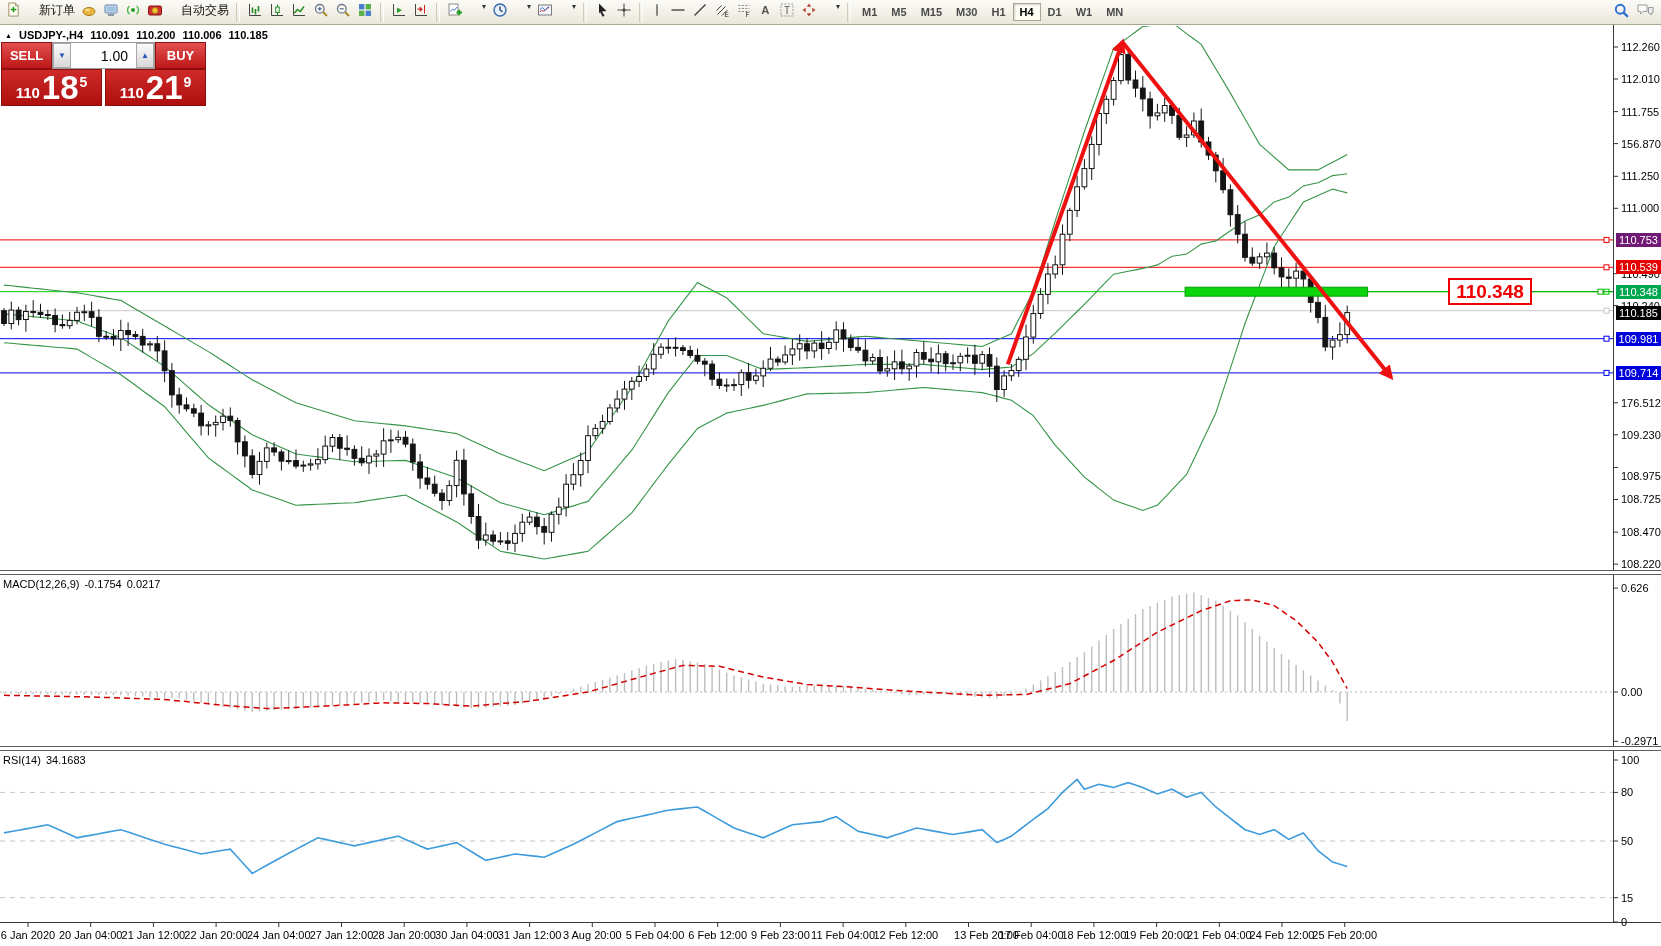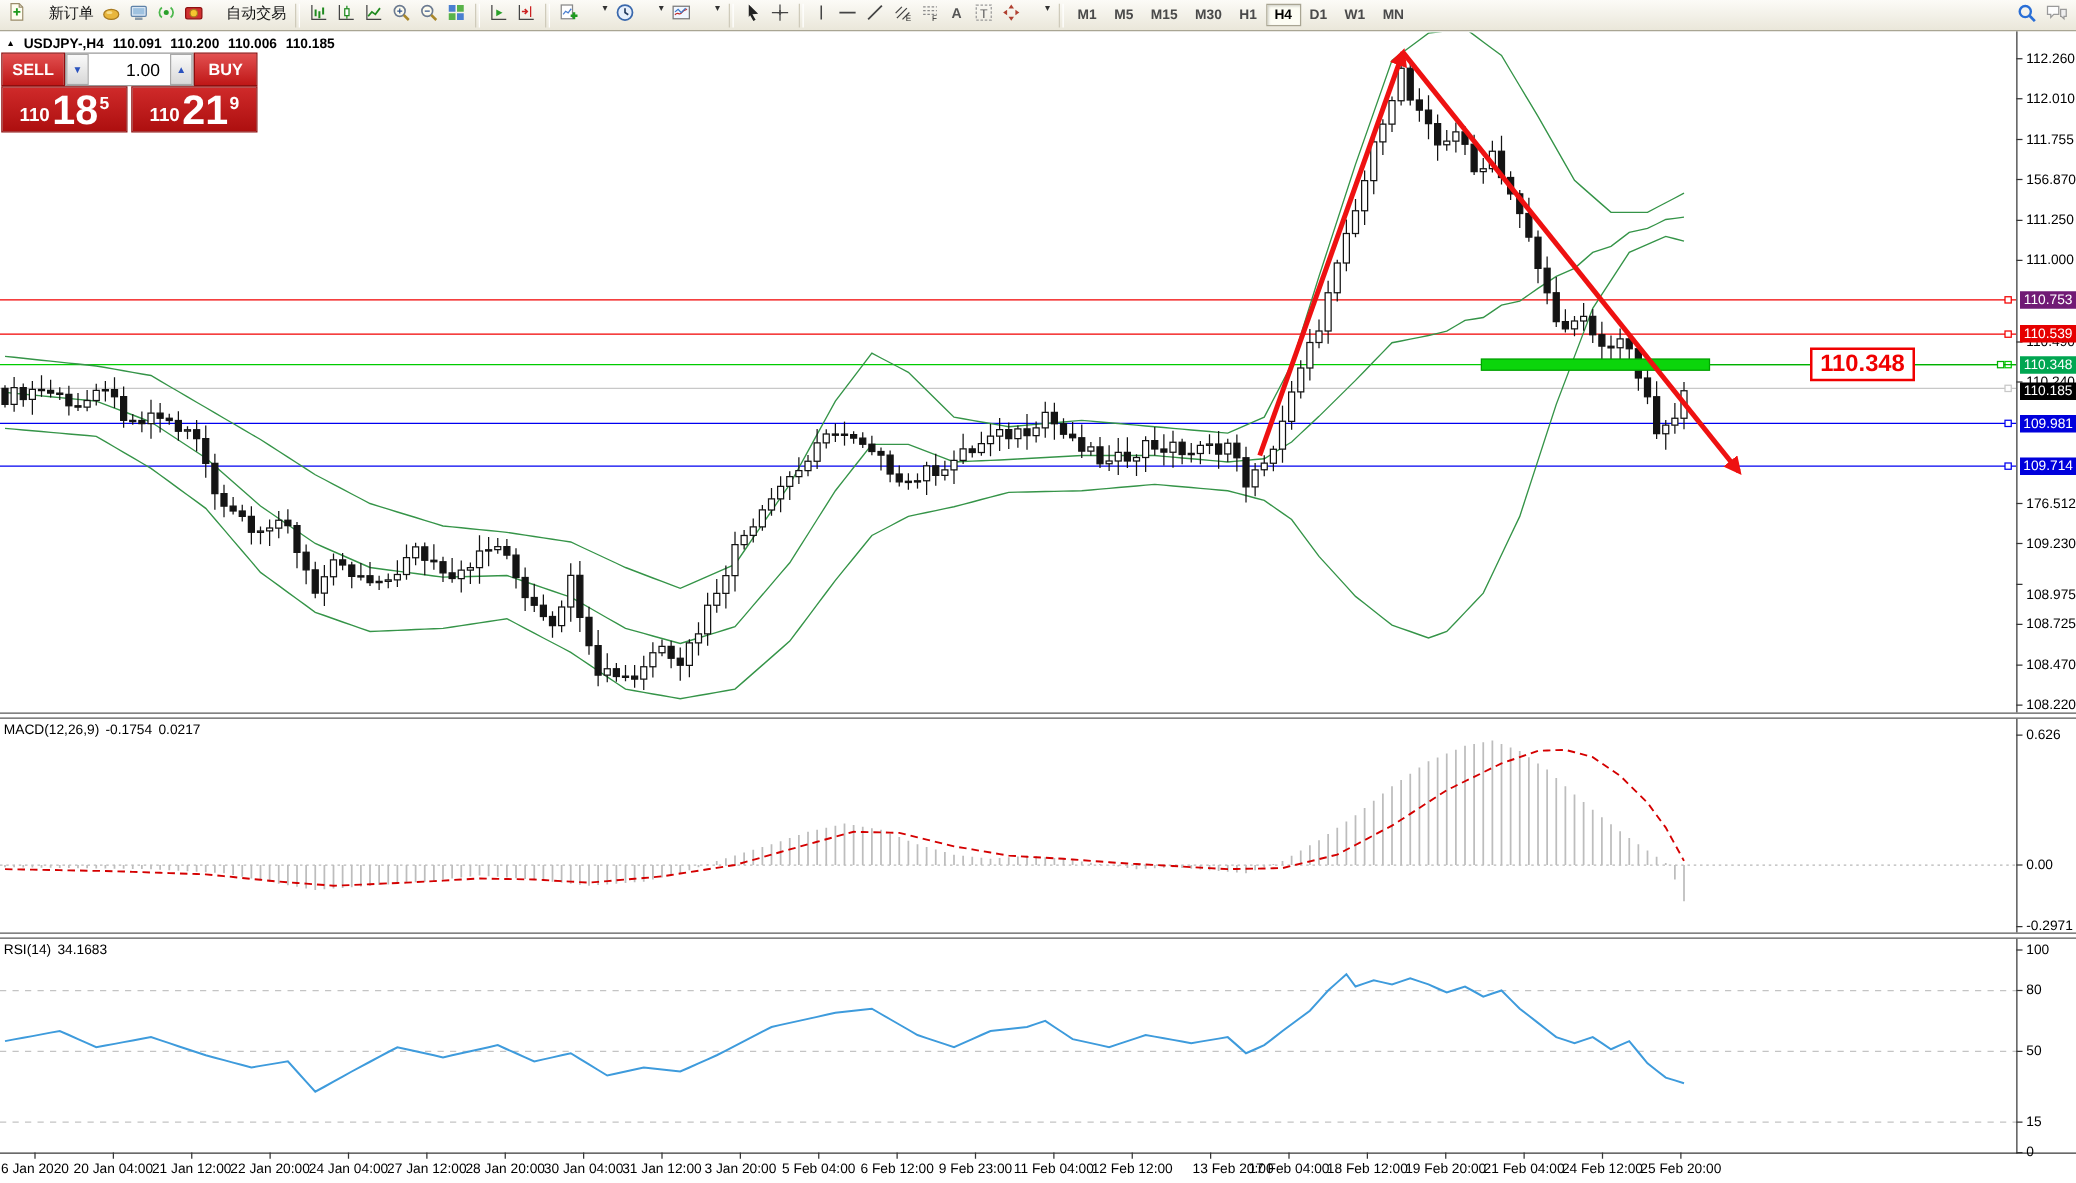--- a/index.html
+++ b/index.html
@@ -983,21 +983,21 @@
   <div id="time-layer">
       <div class="tlabel" style="left: 28px;">6 Jan 2020</div>
       <div class="tlabel" style="left: 90.7px;">20 Jan 04:00</div>
       <div class="tlabel" style="left: 153.4px;">21 Jan 12:00</div>
       <div class="tlabel" style="left: 216.1px;">22 Jan 20:00</div>
       <div class="tlabel" style="left: 278.8px;">24 Jan 04:00</div>
       <div class="tlabel" style="left: 341.5px;">27 Jan 12:00</div>
       <div class="tlabel" style="left: 404.2px;">28 Jan 20:00</div>
       <div class="tlabel" style="left: 466.9px;">30 Jan 04:00</div>
       <div class="tlabel" style="left: 529.6px;">31 Jan 12:00</div>
-      <div class="tlabel" style="left: 592.3px;">3 Jan 20:00</div>
+      <div class="tlabel" style="left: 592.3px;">3 Aug 20:00</div>
       <div class="tlabel" style="left: 655px;">5 Feb 04:00</div>
       <div class="tlabel" style="left: 717.7px;">6 Feb 12:00</div>
       <div class="tlabel" style="left: 780.4px;">9 Feb 23:00</div>
       <div class="tlabel" style="left: 843.1px;">11 Feb 04:00</div>
       <div class="tlabel" style="left: 905.8px;">12 Feb 12:00</div>
       <div class="tlabel" style="left: 968.5px; padding-left: 36px;">13 Feb 20:00</div>
       <div class="tlabel" style="left: 1031.2px;">17 Feb 04:00</div>
       <div class="tlabel" style="left: 1093.9px;">18 Feb 12:00</div>
       <div class="tlabel" style="left: 1156.6px;">19 Feb 20:00</div>
       <div class="tlabel" style="left: 1219.3px;">21 Feb 04:00</div>

